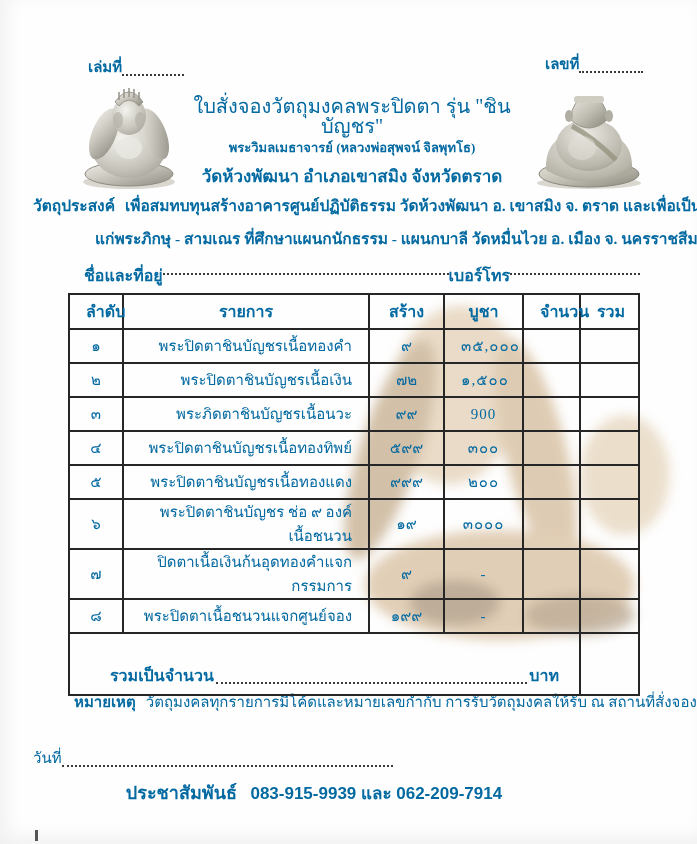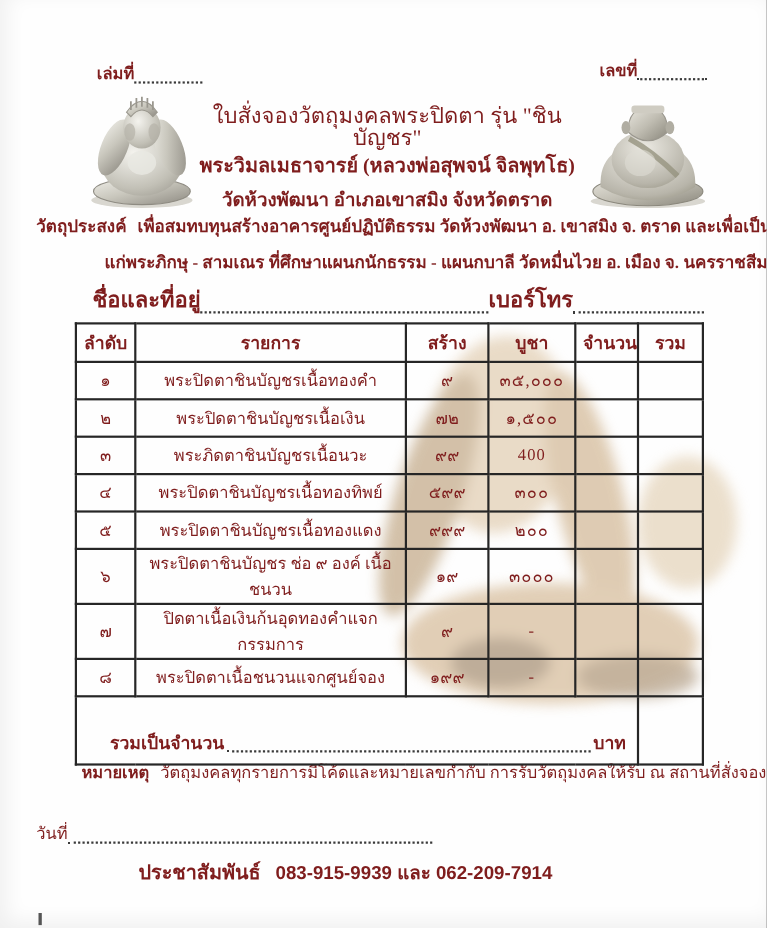--- a/index.html
+++ b/index.html
@@ -2,65 +2,65 @@
 <html><head>
 <meta charset="utf-8">
 <style>
   html,body{margin:0;padding:0;background:#888;}
   .page{
     position:relative;
     width:697px;height:844px;
     margin:0 auto;
     background:#fefefe;
     font-family:"Liberation Serif","DejaVu Serif",serif;
-    color:#7f1d1d;
+    color:#0369a1;
     overflow:hidden;
     box-shadow:inset 6px -6px 18px rgba(0,0,0,0.06);
   }
   .abs{position:absolute;}
 
   
   .top-label{font-size:15px;font-weight:bold;display:flex;align-items:flex-end;}
   .dotfill{border-bottom:2px dotted #3a3a3a;display:inline-block;margin-bottom:3px;}
 
   
   .title-block{left:178px;top:96px;width:348px;text-align:center;line-height:1.0;}
   .title-line1{font-size:20px;font-weight:normal;margin-bottom:5px;}
-  .title-line2{font-size:18px;font-weight:bold;margin-bottom:14px;}
+  .title-line2{font-size:13px;font-weight:bold;margin-bottom:14px;}
   .title-line3{font-size:17px;font-weight:bold;}
 
   
   .purpose1{left:33px;top:193px;width:640px;font-size:15.5px;font-weight:bold;white-space:nowrap;}
   .purpose1 .plabel{margin-right:10px;text-align:right;}
   .purpose2{left:95px;top:226px;width:560px;font-size:15.5px;font-weight:bold;white-space:nowrap;}
 
   
-  .nameline{left:84px;top:262px;width:556px;display:flex;font-size:20px;font-weight:bold;align-items:flex-end;height:26px;}
+  .nameline{left:84px;top:262px;width:556px;display:flex;font-size:16px;font-weight:bold;align-items:center;height:26px;}
   .nameline .dotfill{height:1px;}
   .fill-a{flex:2.2;}
   .fill-b{flex:1;}
 
   
   table.order{
     position:absolute;left:68px;top:293px;width:570px;
     border-collapse:collapse;table-layout:fixed;
     background:transparent;z-index:2;
   }
   table.order th, table.order td{
     border:2px solid #262626;
-    padding:0 6px;
+    padding:0 16px;
     background:transparent;
     font-weight:normal;
   }
   table.order th{height:33px;font-size:16px;font-weight:bold;text-align:center;}
   table.order td{height:32px;font-size:15px;}
   col.c1{width:54px;} col.c2{width:246px;} col.c3{width:75px;}
   col.c4{width:79px;} col.c5{width:57px;} col.c6{width:59px;}
   td.c-no{text-align:center;font-size:15px;}
-  td.c-item{text-align:center;padding-left:12px;}
+  td.c-item{text-align:right;padding-left:12px;}
   td.c-made{text-align:center;}
   td.c-price{text-align:center;letter-spacing:1px;}
   tr.total-row td{height:60px;vertical-align:bottom;}
   .total-flex{display:flex;align-items:flex-end;font-size:16px;font-weight:bold;padding:0 4px 6px 24px;}
   .total-flex .dotfill{flex:1;margin:0 2px 4px 2px;}
 
   
   .watermark{left:330px;top:295px;width:360px;height:380px;z-index:1;filter:blur(6px);opacity:0.55;pointer-events:none;}
   .wm{position:absolute;border-radius:50%;}
   .wm1{left:60px;top:10px;width:130px;height:180px;background:#d9bf9b;transform:rotate(8deg);}
@@ -213,21 +213,21 @@
       <td class="c-made">๗๒</td>
       <td class="c-price">๑,๕๐๐</td>
       <td class="c-qty"></td>
       <td class="c-total"></td>
     </tr>
 
     <tr>
       <td class="c-no">๓</td>
       <td class="c-item">พระภิดตาชินบัญชรเนื้อนวะ</td>
       <td class="c-made">๙๙</td>
-      <td class="c-price">400</td>
+      <td class="c-price">900</td>
       <td class="c-qty"></td>
       <td class="c-total"></td>
     </tr>
 
     <tr>
       <td class="c-no">๔</td>
       <td class="c-item">พระปิดตาชินบัญชรเนื้อทองทิพย์</td>
       <td class="c-made">๕๙๙</td>
       <td class="c-price">๓๐๐</td>
       <td class="c-qty"></td>

